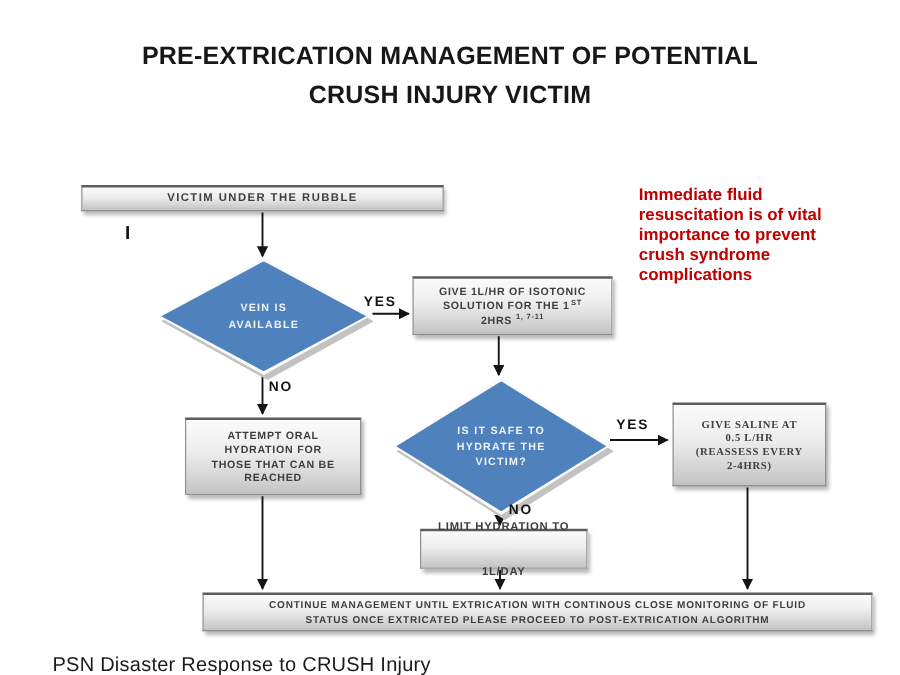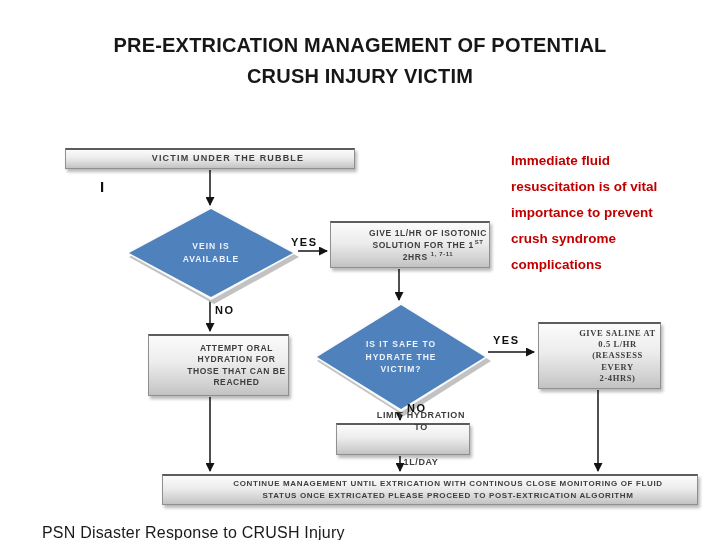--- a/index.html
+++ b/index.html
@@ -15,39 +15,39 @@
     position:absolute;left:100px;top:178px;font-weight:bold;font-size:15px;color:#111;
   }
   
   .pbox{
     position:absolute;box-sizing:border-box;
     background:linear-gradient(180deg,#fbfbfb 0%,#ececec 45%,#cfcfcf 85%,#c2c2c2 100%);
     border:1px solid #8f8f8f;border-top:2px solid #5c5c5c;
     box-shadow:2px 3px 3px rgba(0,0,0,.28);
     display:flex;flex-direction:column;align-items:center;justify-content:center;
     text-align:center;color:#3e3e3e;font-weight:bold;
-    font-size:8.5px;line-height:1.3;letter-spacing:.07em;padding-left:36px;
+    font-size:8.5px;line-height:1.3;letter-spacing:.07em;
   }
   .pbox sup{font-size:6px;margin-left:1px;}
   .pbox.small-text{font-size:8px;letter-spacing:.08em;line-height:1.55;}
   
   .diamond{position:absolute;}
   .dm-shadow,.dm-face,.dm-fill,.dm-text{position:absolute;}
   .dm-shadow{inset:0;transform:translate(3px,4px);background:#c2c2c2;
     clip-path:polygon(50% 0,100% 50%,50% 100%,0 50%);}
   .dm-face{inset:0;background:#fbfbfb;clip-path:polygon(50% 0,100% 50%,50% 100%,0 50%);}
   .dm-fill{inset:3px;background:#4f81bd;clip-path:polygon(50% 0,100% 50%,50% 100%,0 50%);}
   .dm-text{inset:0;display:flex;flex-direction:column;align-items:center;justify-content:center;
     text-align:center;color:#eef3fa;font-weight:bold;font-size:8.5px;line-height:1.5;letter-spacing:.12em;}
   
   .flabel{position:absolute;font-weight:bold;font-size:11px;letter-spacing:1.5px;color:#111;}
   .connectors{position:absolute;left:0;top:0;width:720px;height:540px;pointer-events:none;}
   .note{
     position:absolute;left:511px;top:148px;width:182px;
-    color:#c00000;font-weight:bold;font-size:13.5px;line-height:26px;
+    color:#c00000;font-weight:bold;font-size:13.5px;line-height:16px;
   }
   .footer{
     position:absolute;left:42px;top:511px;font-size:16px;color:#1a1a1a;letter-spacing:.2px;margin-top:13px;
   }
 </style>
 </head>
 <body>
 
 <div class="slide">
 

